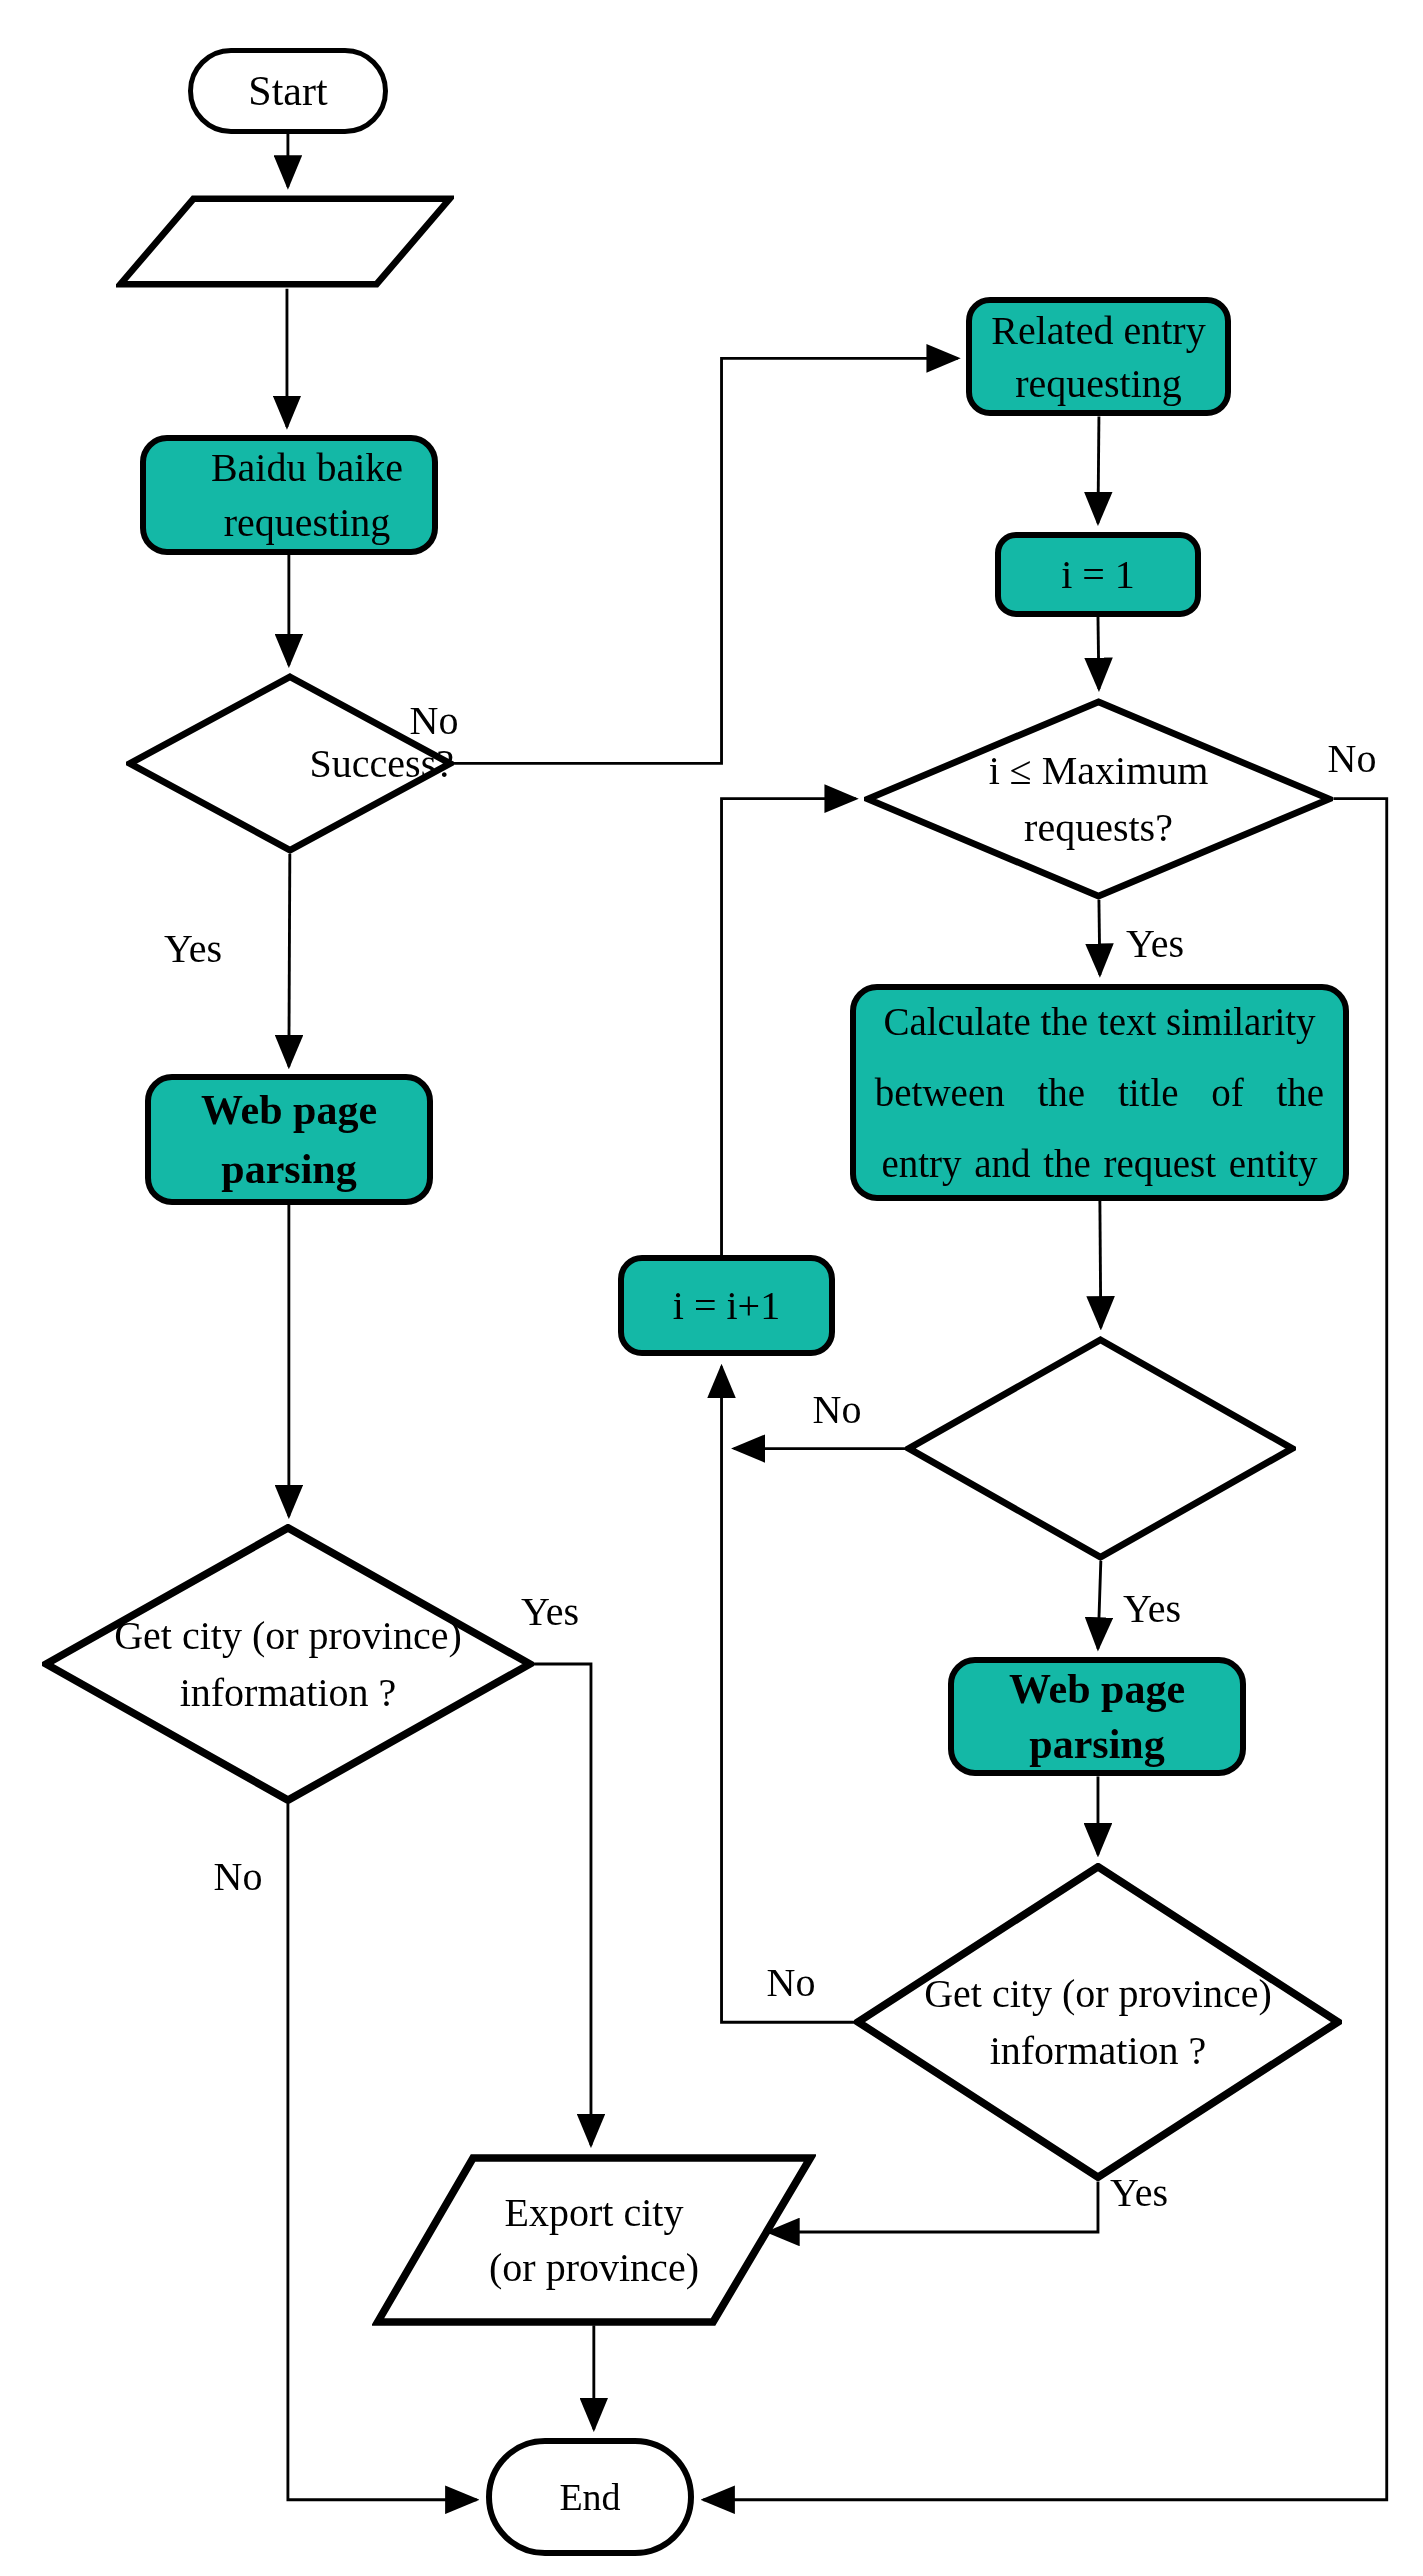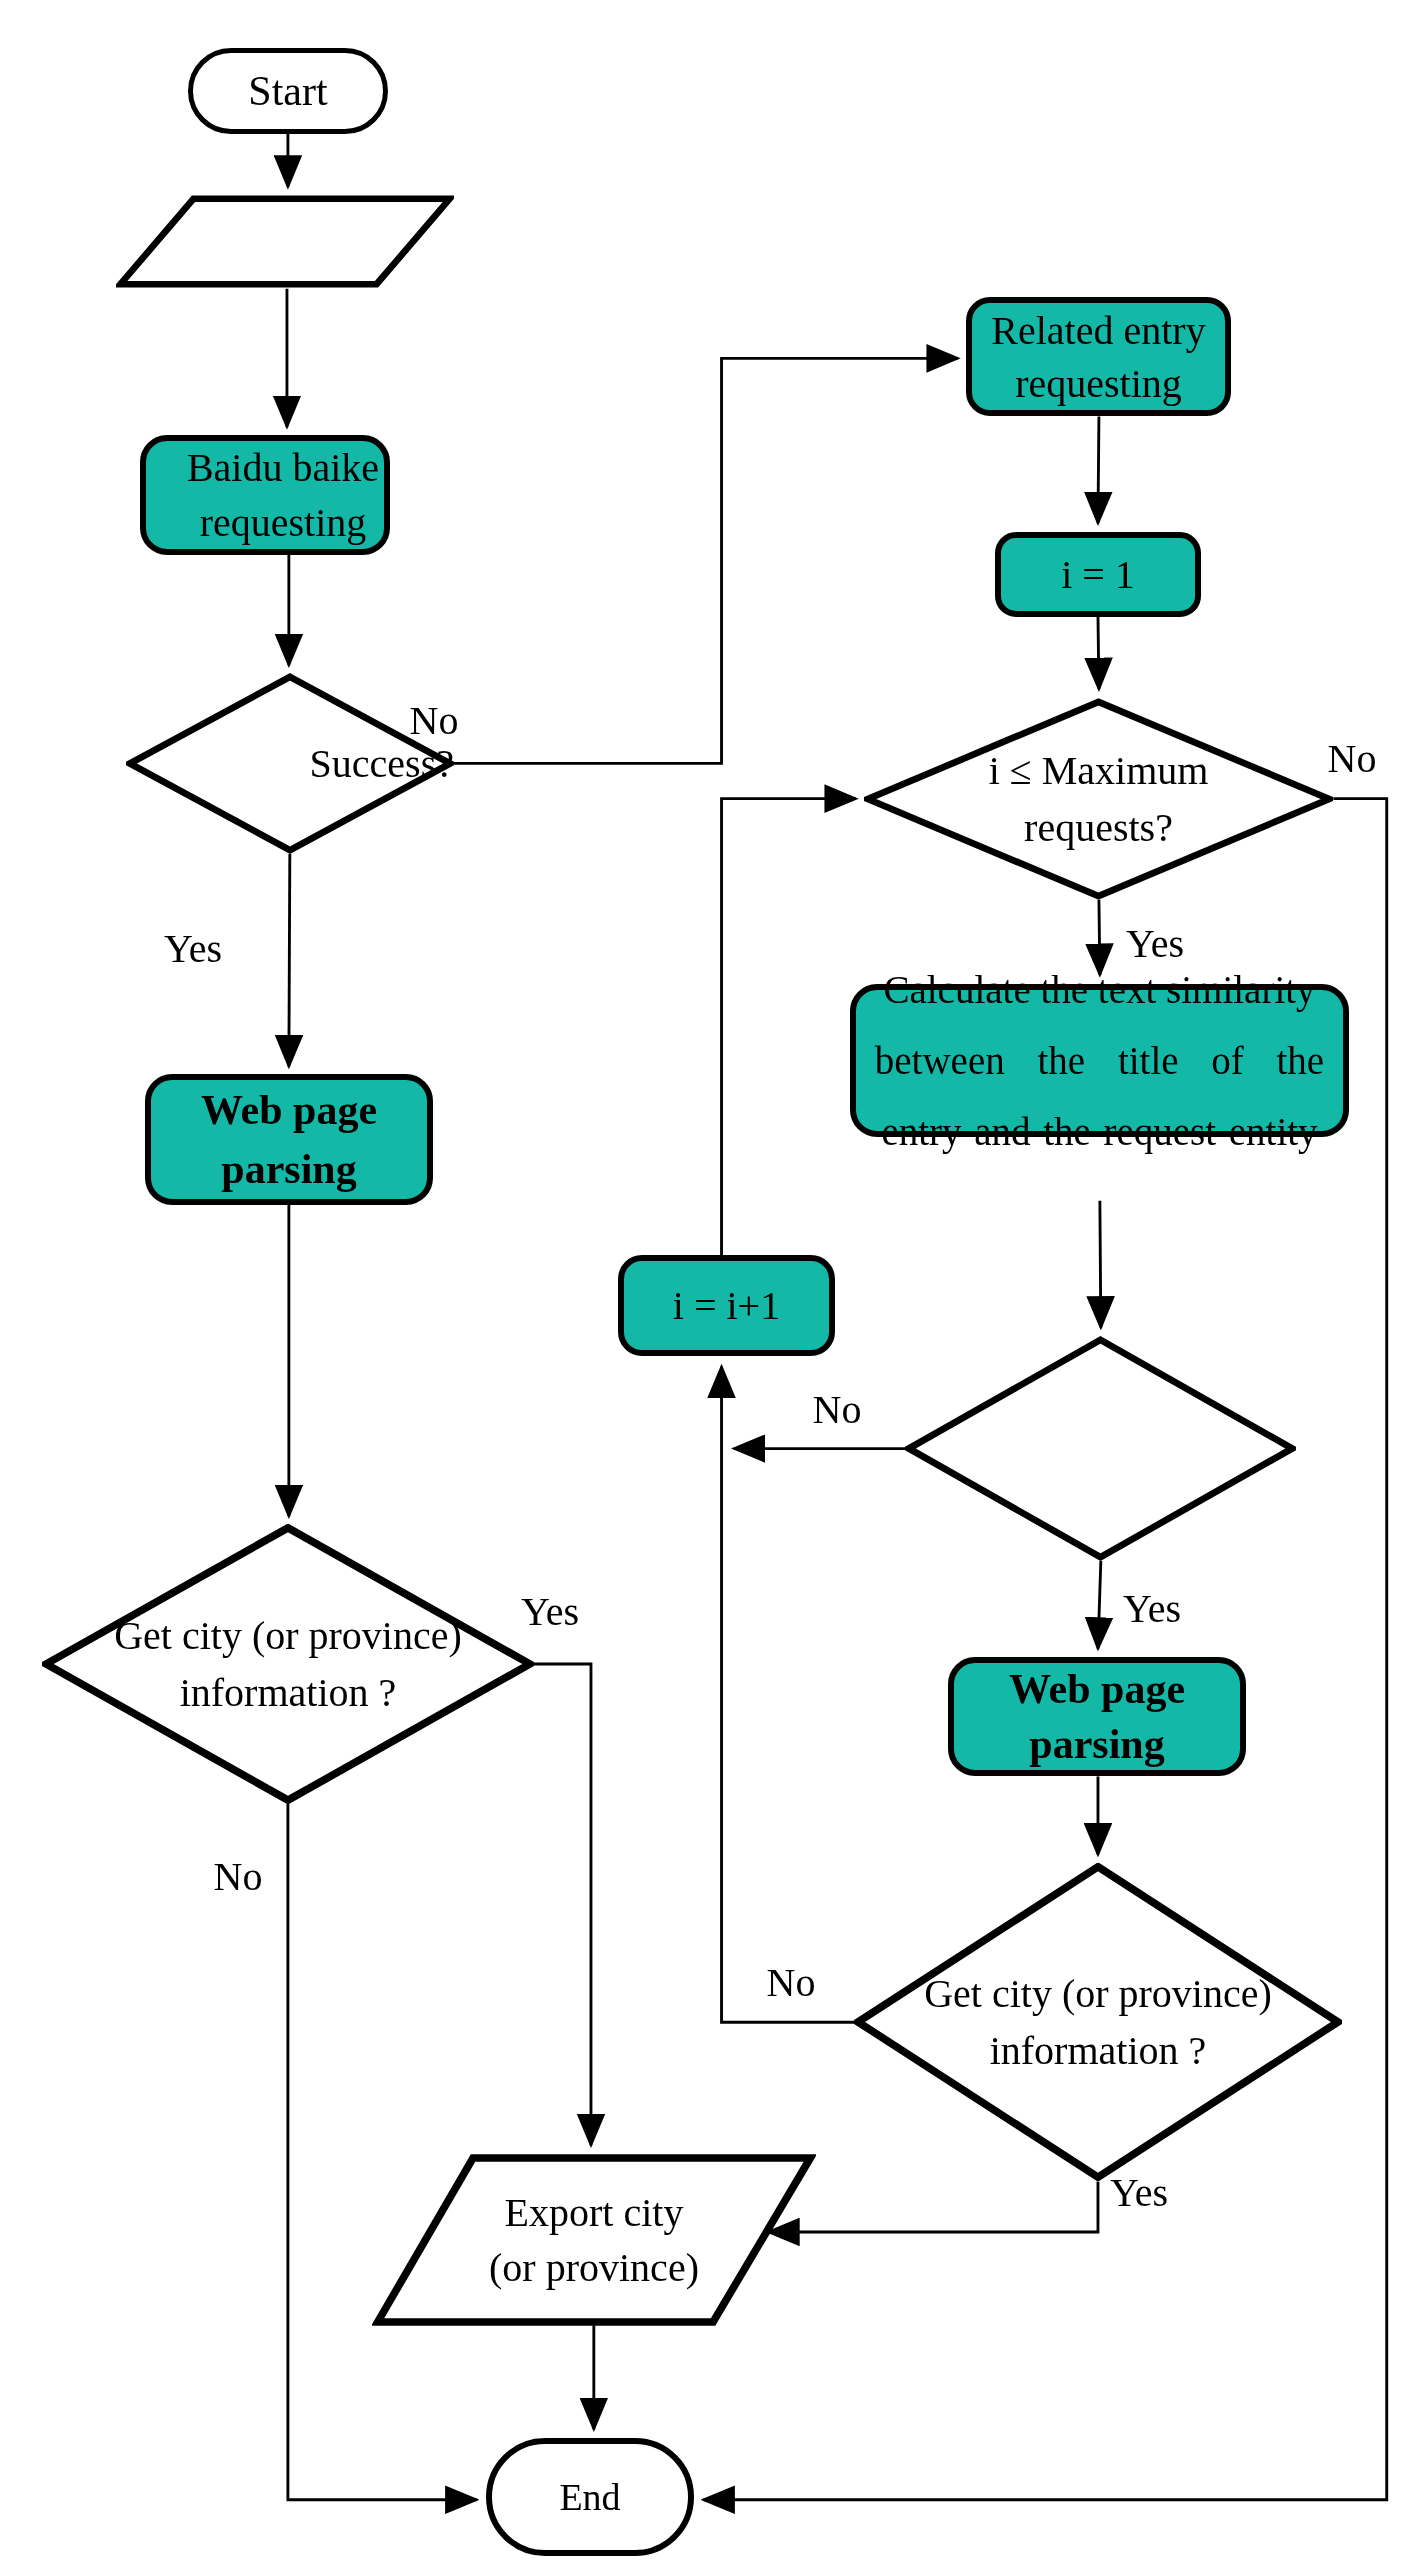--- a/index.html
+++ b/index.html
@@ -61,21 +61,21 @@
   <div class="node terminator" style="left:188px;top:48px;width:200px;height:86px;border-radius:43px;font-size:42px;">
     <div class="txt">Start</div>
   </div>
 
   <div class="node" style="left:116px;top:195px;width:338px;height:93px;font-size:40px;">
     <svg class="shape-svg" viewBox="0 0 355 98">
         <polygon points="81,4 351,4 274,94 4,94" fill="#fff" stroke="#000" stroke-width="7"></polygon>
       </svg>
   </div>
 
-  <div class="node process" style="left:140px;top:435px;width:250px;height:120px;padding-left:36px;">
+  <div class="node process" style="left:140px;top:435px;width:298px;height:120px;padding-left:36px;">
     <div class="txt">
       <div class="line">Baidu baike</div>
       <div class="line">requesting</div>
     </div>
   </div>
 
   <div class="node" style="left:126px;top:673px;width:328px;height:181px;font-size:40px;text-align:right;">
     <svg class="shape-svg" viewBox="0 0 344 190">
         <polygon points="172,4 340,95 172,186 4,95" fill="#fff" stroke="#000" stroke-width="7"></polygon>
       </svg>
@@ -127,21 +127,21 @@
   <div class="node" style="left:864px;top:698px;width:469px;height:202px;">
     <svg class="shape-svg" viewBox="0 0 492 212">
         <polygon points="246,4 488,106 246,208 4,106" fill="#fff" stroke="#000" stroke-width="7"></polygon>
       </svg>
     <div class="txt">
       <div class="line" style="line-height:57px;">i ≤ Maximum</div>
       <div class="line" style="line-height:57px;">requests?</div>
     </div>
   </div>
 
-  <div class="node process" style="left:850px;top:984px;width:499px;height:153px;">
+  <div class="node process" style="left:850px;top:984px;width:499px;height:217px;">
     <div class="txt">
       <span class="calc-line">Calculate the text similarity</span>
       <span class="calc-line">between the title of the</span>
       <span class="calc-line">entry and the request entity</span>
     </div>
   </div>
 
   <div class="node process" style="left:618px;top:1255px;width:217px;height:101px;border-radius:24px;font-size:40px;">
     <div class="txt">i = i+1</div>
   </div>

